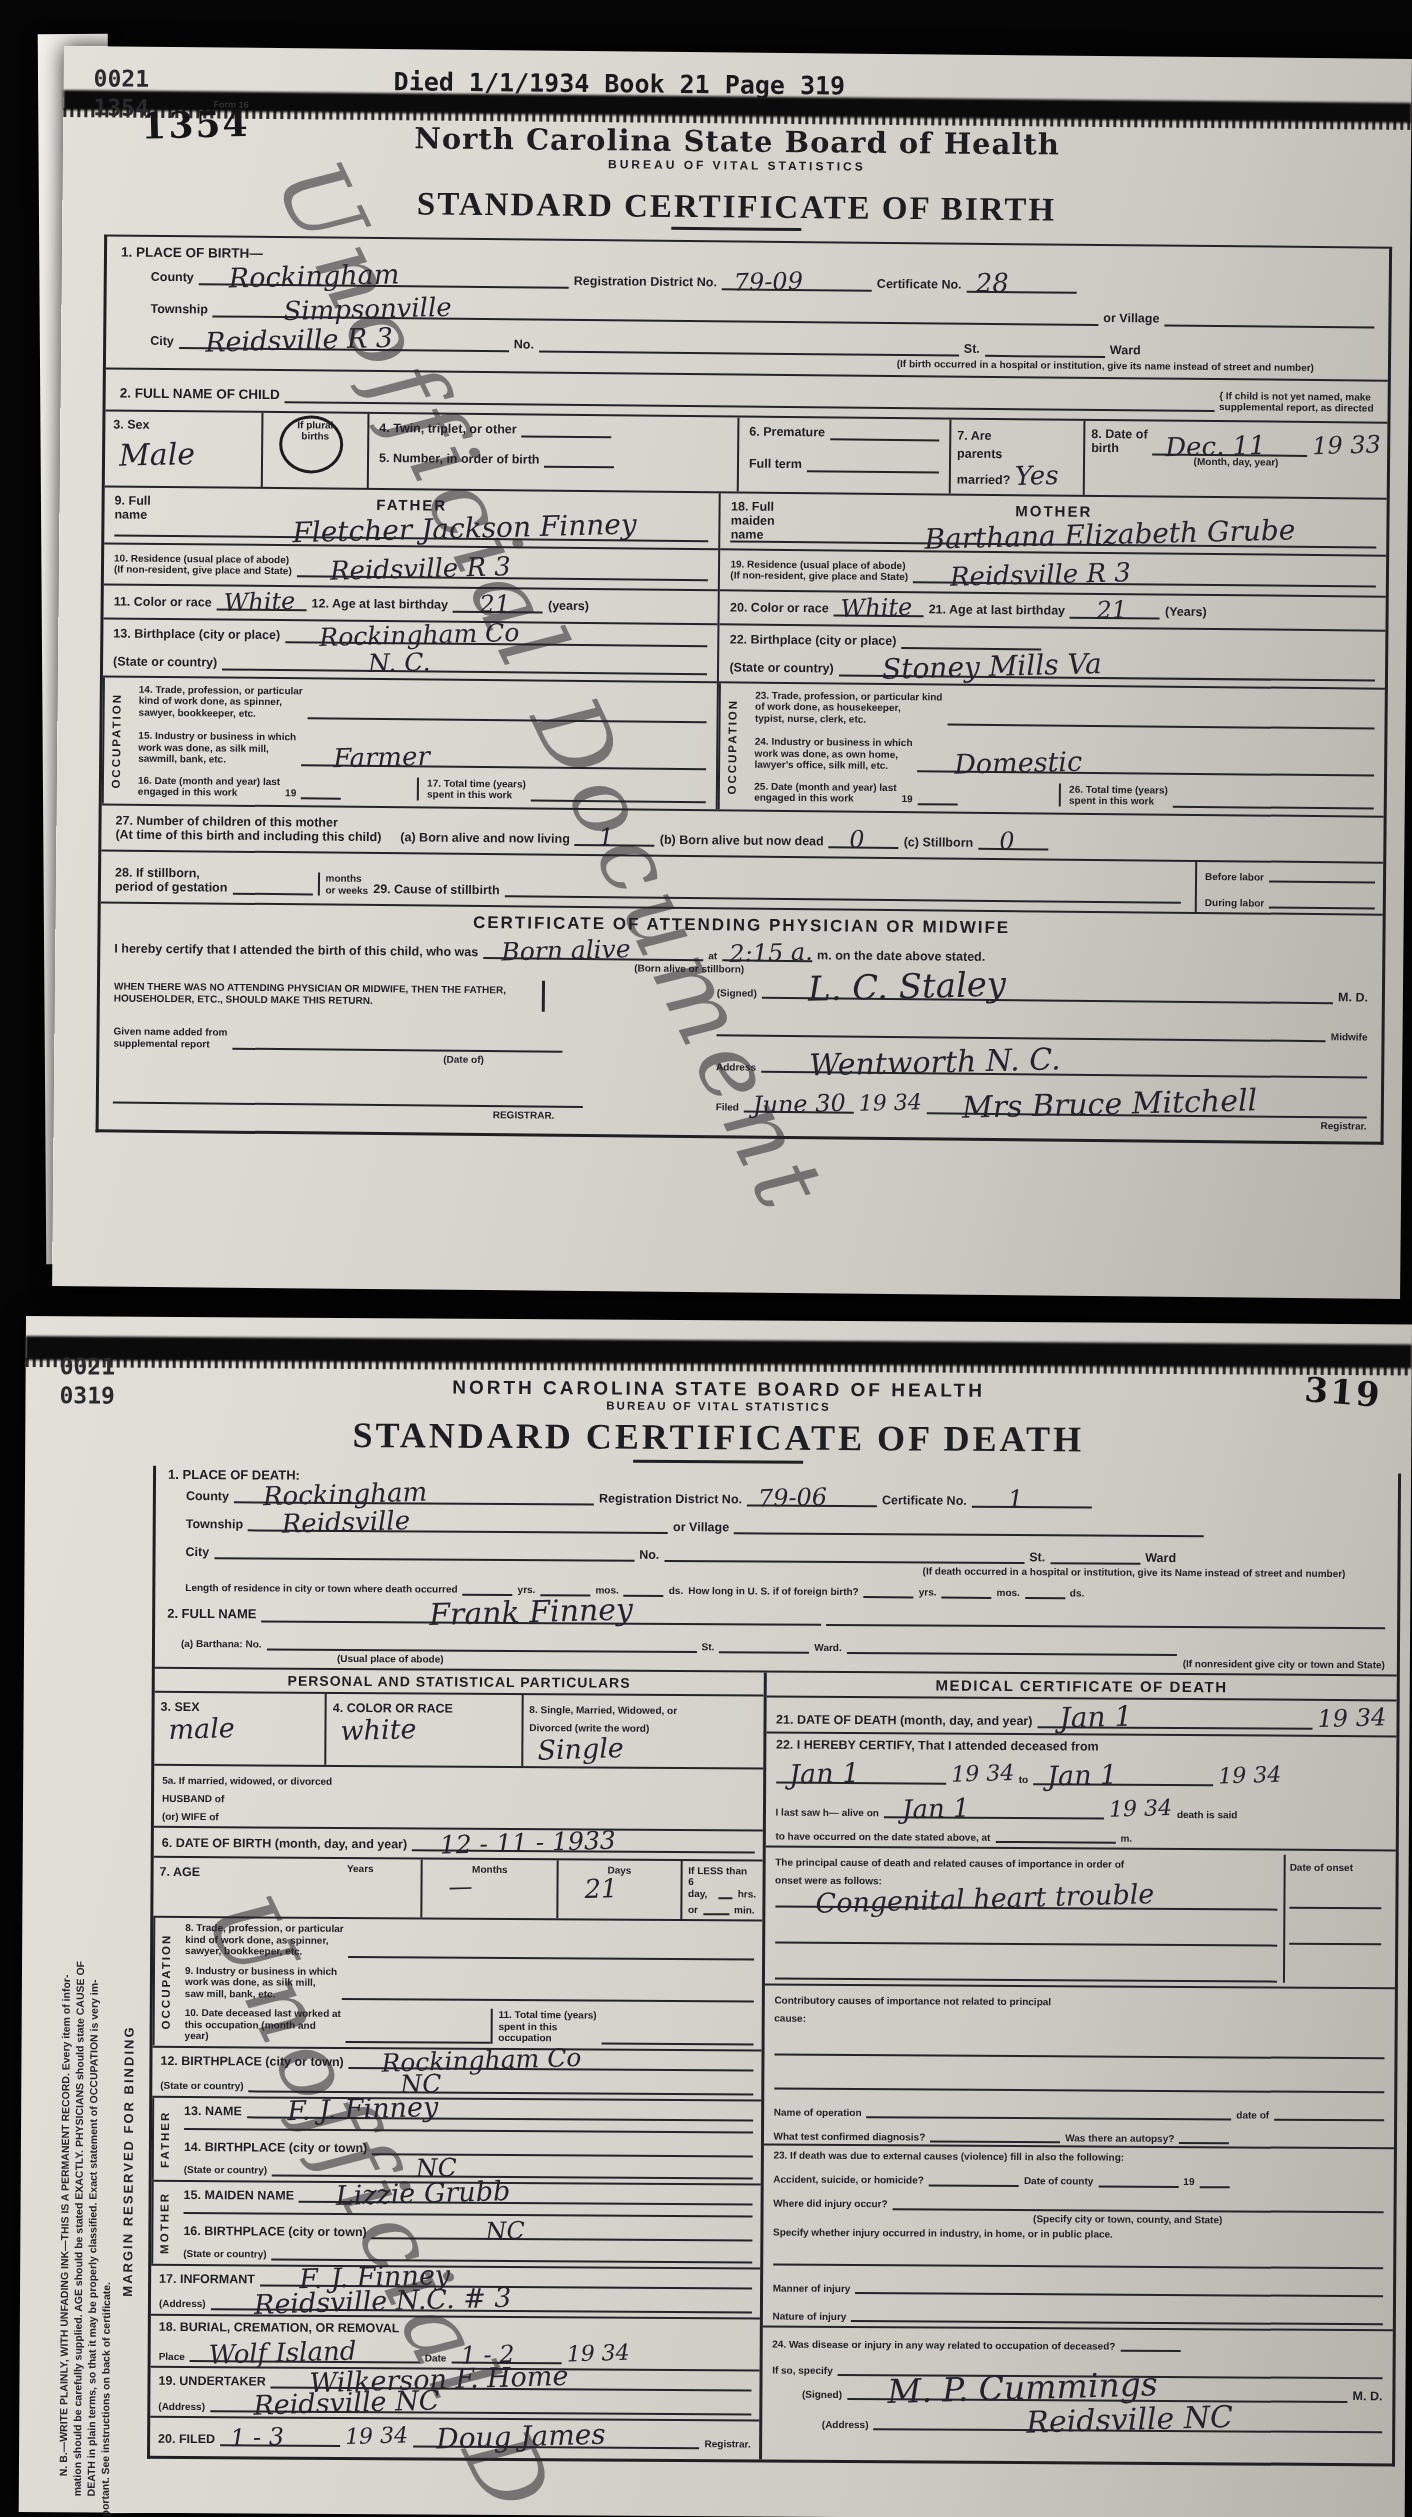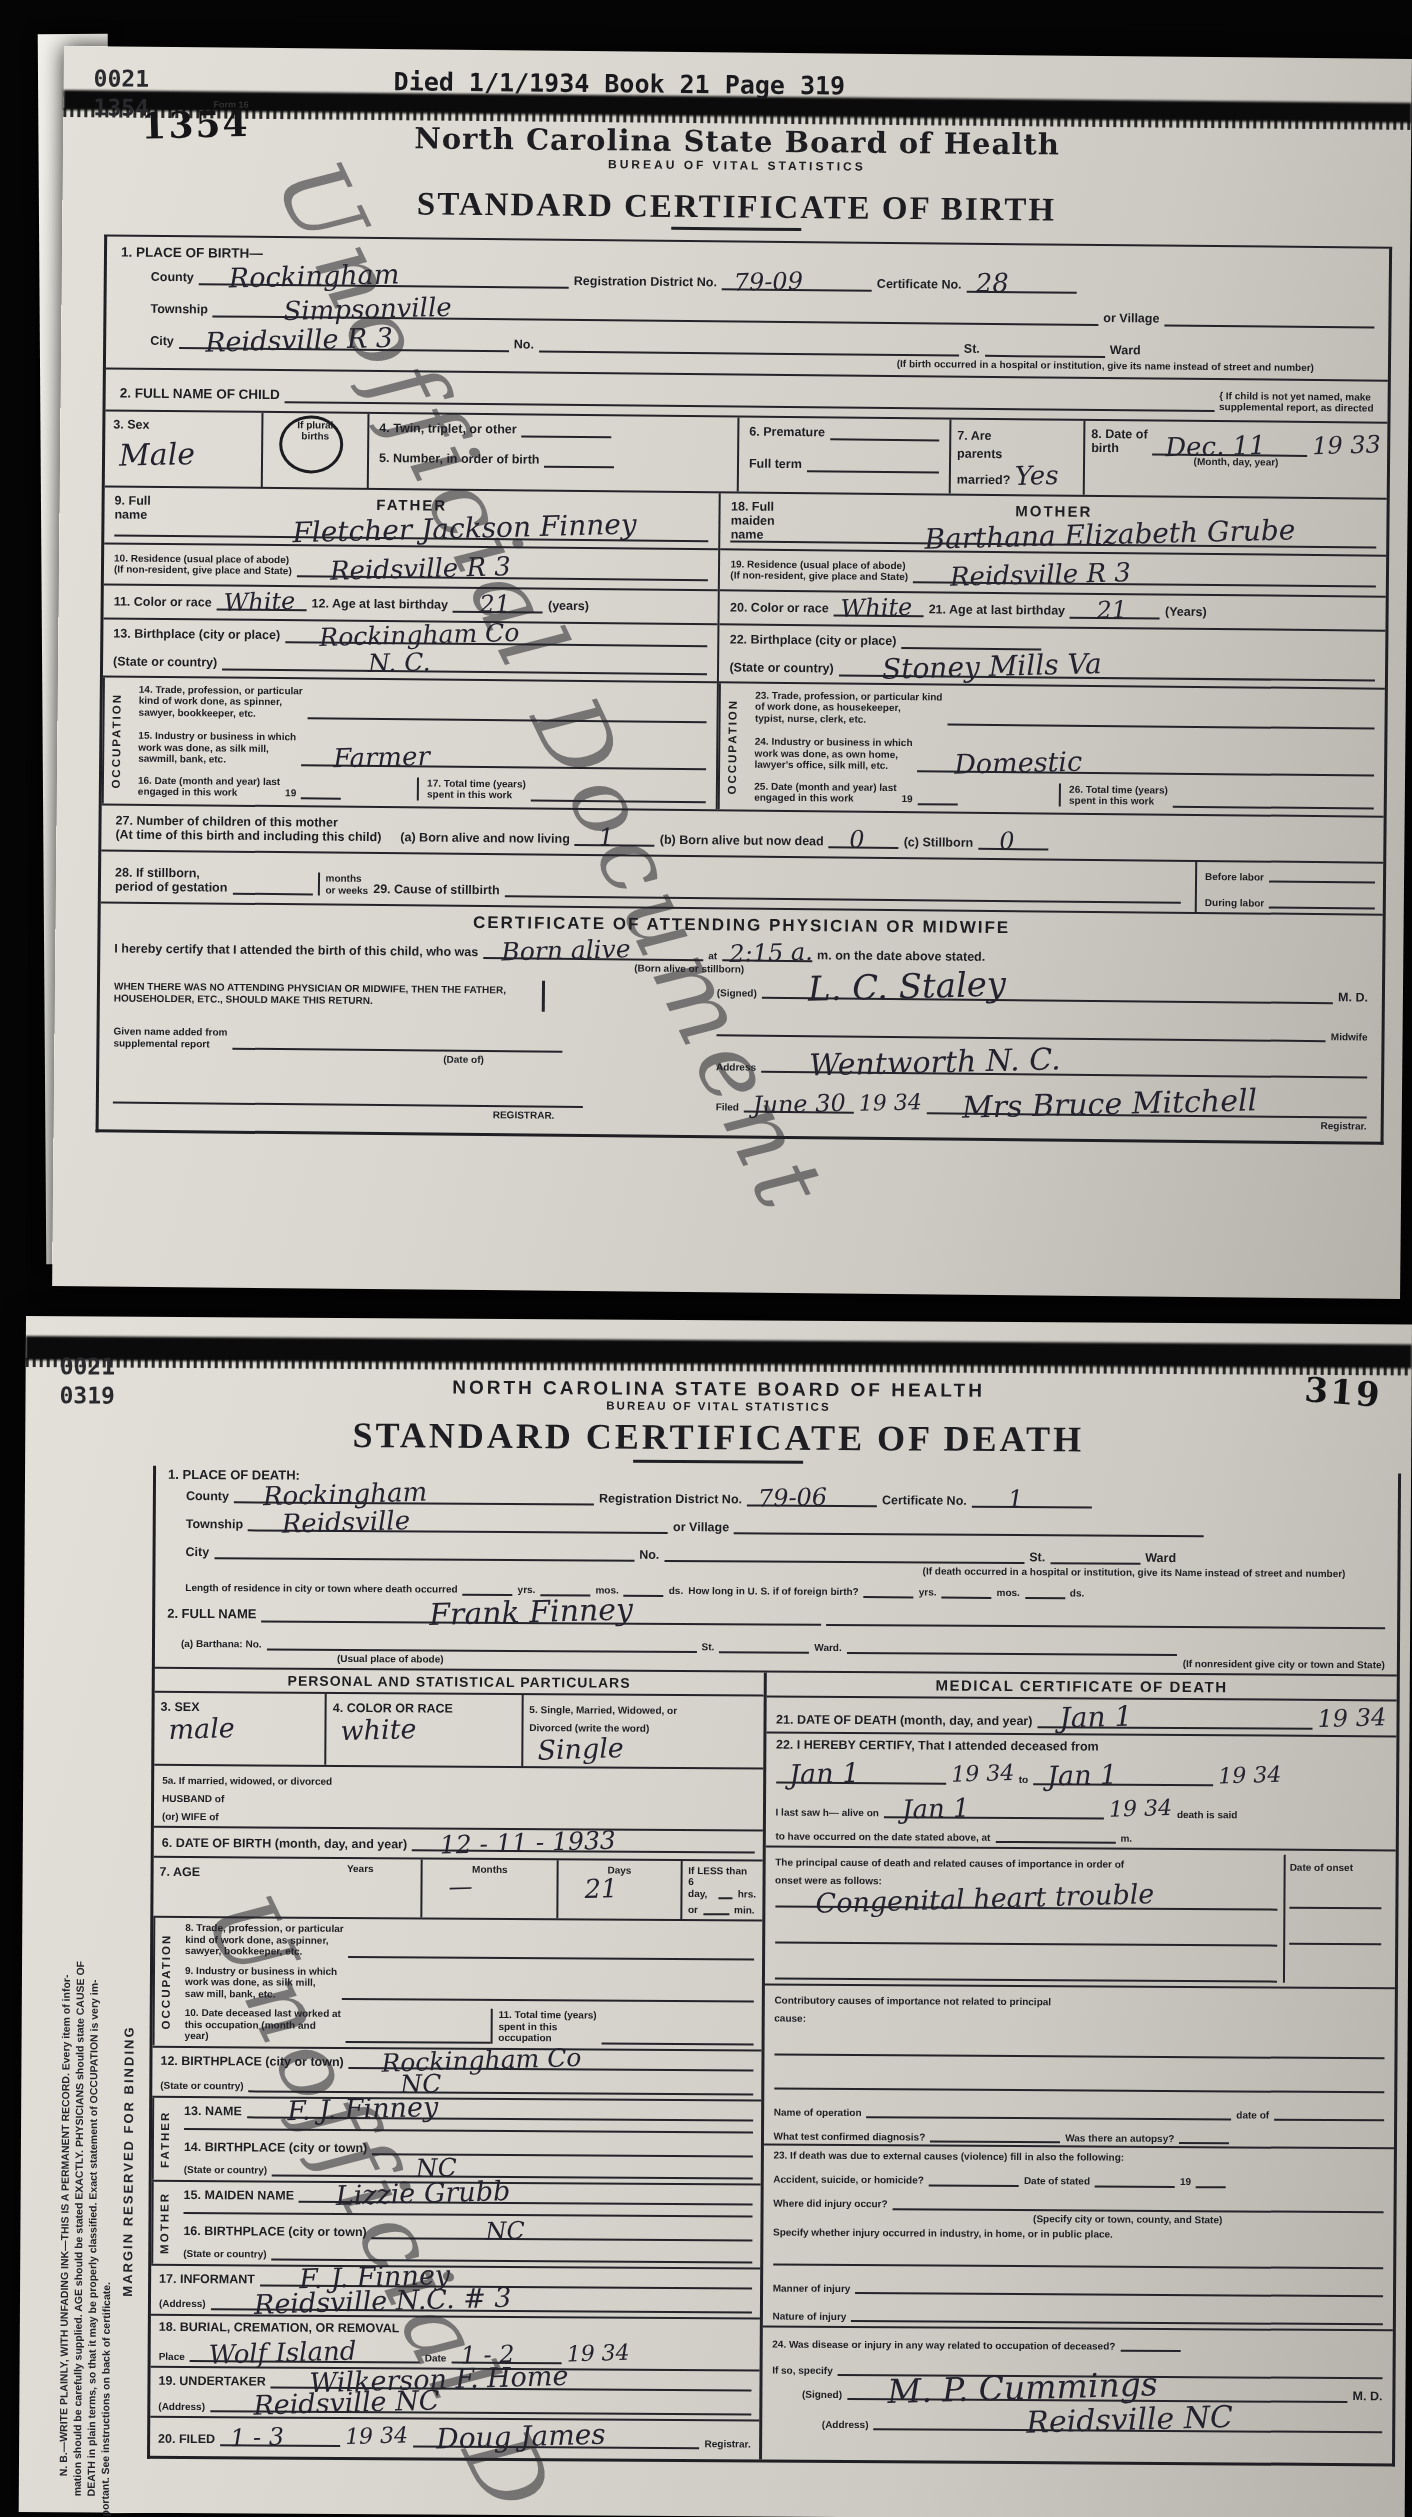--- a/index.html
+++ b/index.html
@@ -512,21 +512,21 @@
 
     <div class="row colsplit">
 
       <div style="width:49%;">
         <div class="head-center" style="font-size:14px;letter-spacing:1px;padding:3px 0;">PERSONAL AND STATISTICAL PARTICULARS</div>
         <div class="row colsplit">
           <div style="width:26%;padding:4px 6px;"><span class="lbl">3. SEX</span><br>
             <span class="hw" style="font-size:27px;margin-left:8px;">male</span></div>
           <div style="width:30%;border-left:2px solid #232329;padding:4px 6px;"><span class="lbl">4. COLOR OR RACE</span><br>
             <span class="hw" style="font-size:27px;margin-left:8px;">white</span></div>
-          <div style="flex:1;border-left:2px solid #232329;padding:4px 6px;"><span class="lbl p sm">5. Single, Married, Widowed, or
+          <div style="flex:1;border-left:2px solid #232329;padding:4px 6px;"><span class="lbl p sm">8. Single, Married, Widowed, or
 Divorced (write the word)</span><br>
             <span class="hw" style="font-size:27px;margin-left:8px;">Single</span></div>
         </div>
         <div class="row" style="padding:4px 8px;height:52px;">
           <span class="lbl p sm">5a. If married, widowed, or divorced
 HUSBAND of
 (or) WIFE of</span>
         </div>
         <div class="row fl" style="padding:6px 8px;">
           <span class="lbl">6. DATE OF BIRTH (month, day, and year)</span>
@@ -781,21 +781,21 @@
           <span class="lbl sm">What test confirmed diagnosis?</span>
             <span class="u" style="max-width:130px;"></span>
           <span class="lbl sm">Was there an autopsy?</span>
             <span class="u" style="max-width:50px;"></span>
         </div>
         <div class="row" style="padding:4px 10px;">
           <div class="lbl sm">23. If death was due to external causes (violence) fill in also the following:</div>
           <div class="fl" style="margin-top:8px;">
             <span class="lbl sm">Accident, suicide, or homicide?</span>
               <span class="u" style="max-width:90px;"></span>
-            <span class="lbl sm">Date of stated</span>
+            <span class="lbl sm">Date of county</span>
               <span class="u" style="max-width:80px;"></span>
             <span class="lbl sm">19</span>
               <span class="u" style="max-width:30px;"></span>
           </div>
           <div class="fl" style="margin-top:8px;">
             <span class="lbl sm">Where did injury occur?</span>
               <span class="u"></span>
           </div>
           <div class="sm" style="margin:2px 0 0 260px;">(Specify city or town, county, and State)</div>
           <div class="lbl sm" style="margin-top:4px;">Specify whether injury occurred in industry, in home, or in public place.</div>

